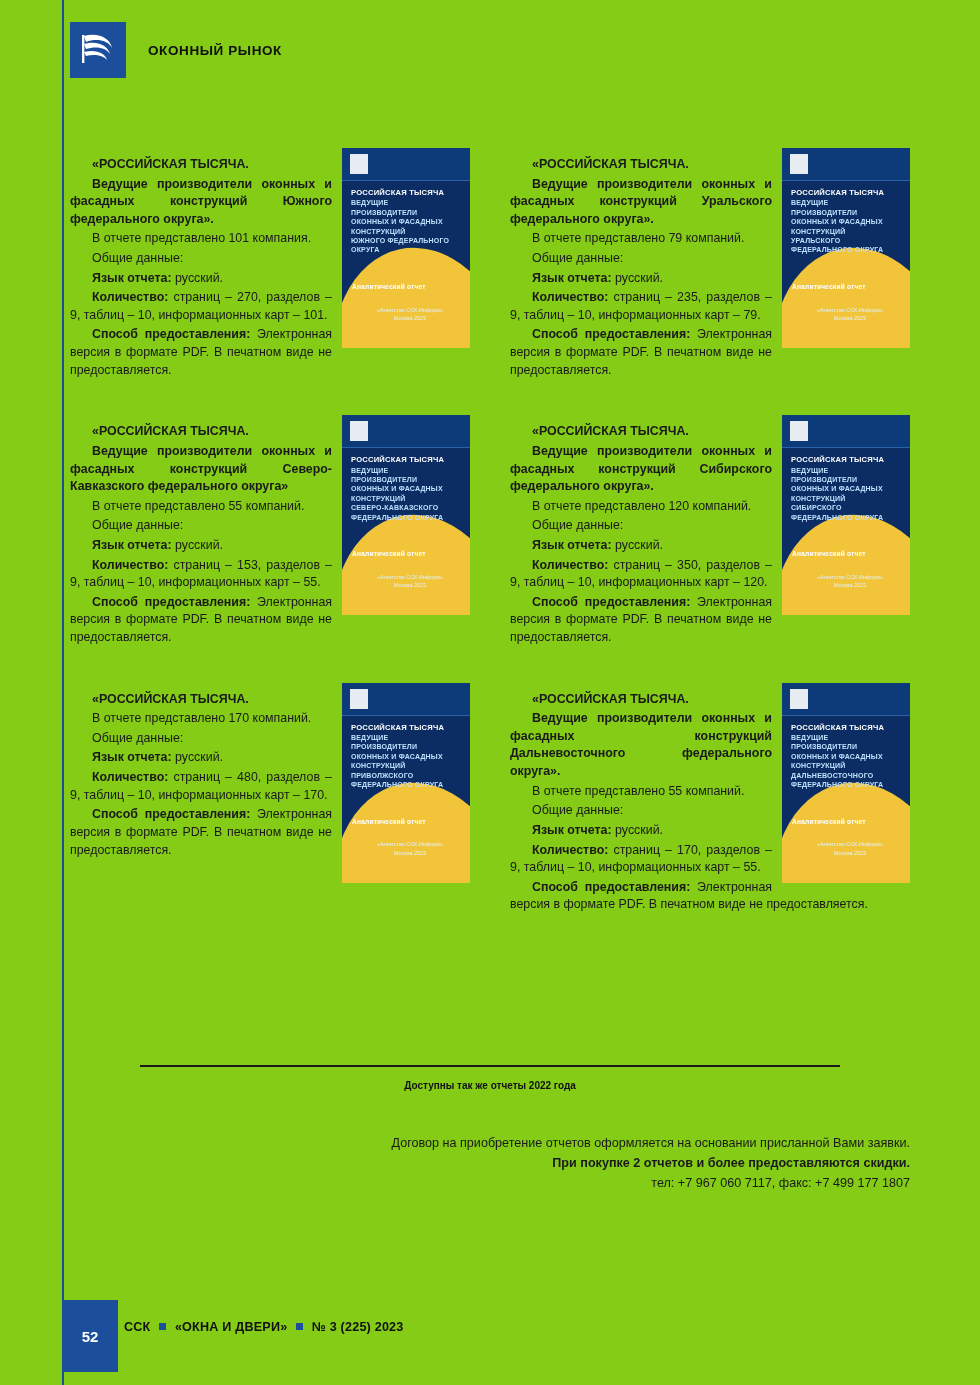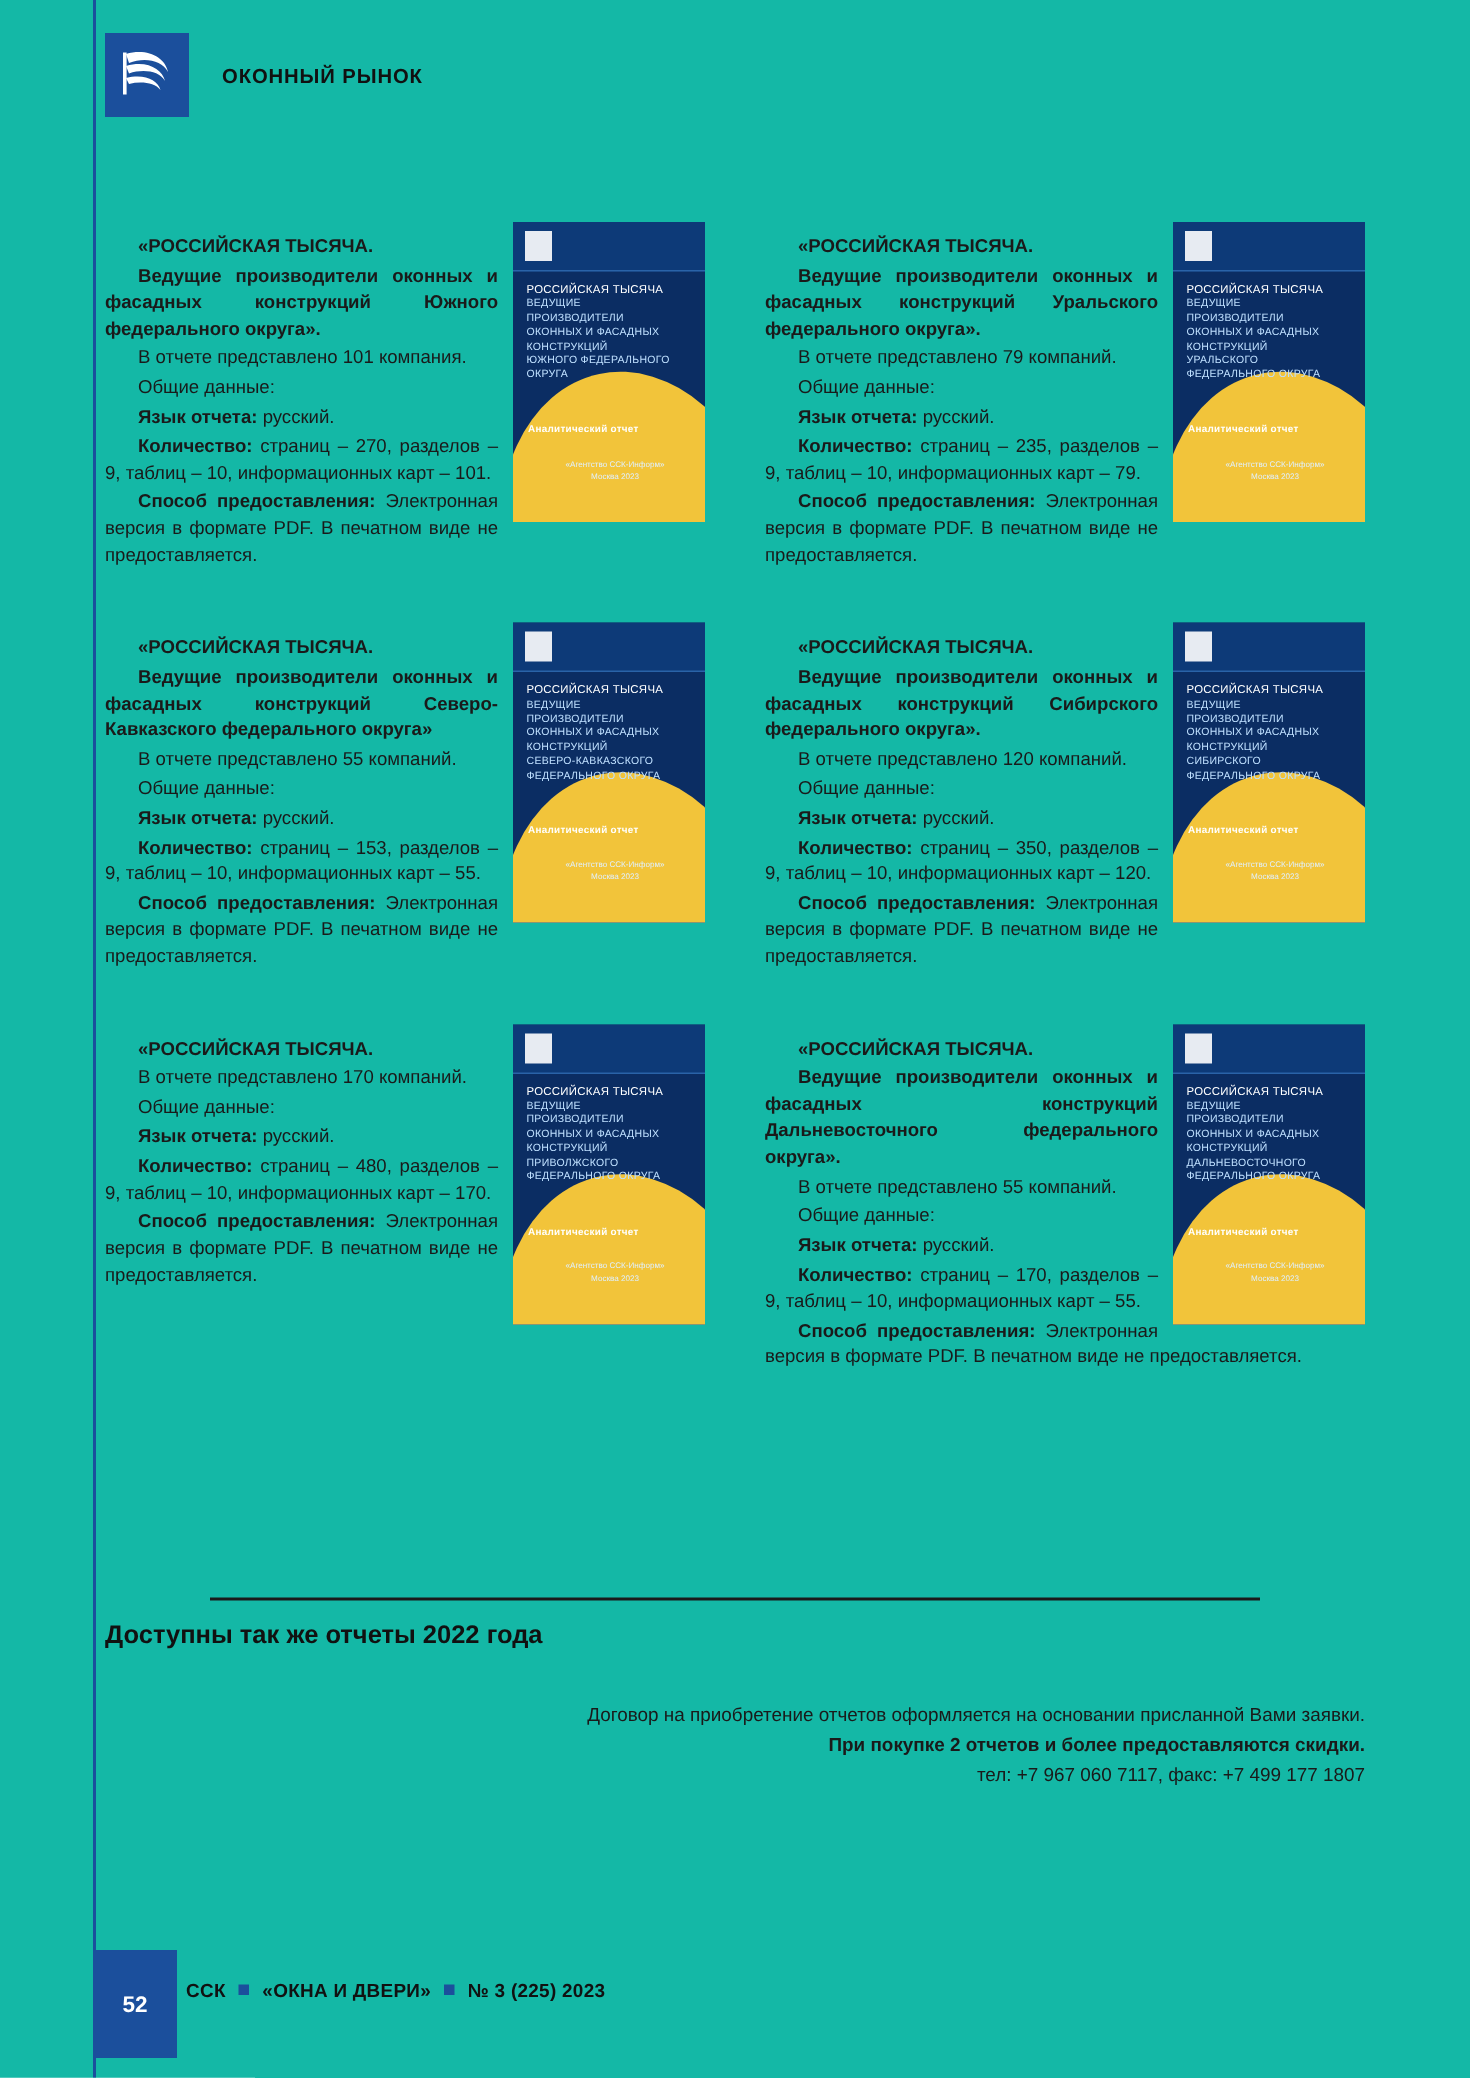--- a/index.html
+++ b/index.html
@@ -12,21 +12,21 @@
     background: #ffffff;
     font-family: "Liberation Sans", sans-serif;
     color: #1a1a1a;
     position: relative;
     overflow: hidden;
   }
   .page {
     position: relative;
     width: 980px;
     height: 1385px;
-    background: #14b8a6;
+    background: #84cc16;
   }
   
   .left-rule {
     position: absolute;
     left: 62px;
     top: 0;
     width: 2px;
     height: 1385px;
     background: #1b4f9c;
   }
@@ -99,21 +99,21 @@
     left: 8px; top: 6px;
     width: 18px; height: 20px;
     background: #ffffff;
     opacity: .9;
   }
   .cover .c-title {
     position: absolute;
     left: 9px; top: 40px; right: 20px;
     font-size: 7px;
     line-height: 1.35;
-    font-weight: normal;
+    font-weight: bold;
     color: #ffffff;
     text-transform: uppercase;
     letter-spacing: .2px;
   }
   .cover .c-title .t1 { color:#ffffff; font-size:7.6px; }
   .cover .c-title .t2 { color:#bfe0ff; }
   .cover .c-wave1 {
     position: absolute;
     left: -20px; bottom: -20px;
     width: 180px; height: 120px;
@@ -166,22 +166,22 @@
     top: 1065px;
     width: 700px;
     height: 2px;
     background: #1a1a1a;
   }
   .avail {
     position: absolute;
     left: 70px;
     top: 1080px;
     width: 840px;
-    text-align: left;
-    font-size: 17px;
+    text-align: center;
+    font-size: 10px;
     font-weight: bold;
     color: #111;
   }
   .contract {
     position: absolute;
     left: 70px;
     top: 1133px;
     width: 840px;
     text-align: right;
     font-size: 12.6px;

